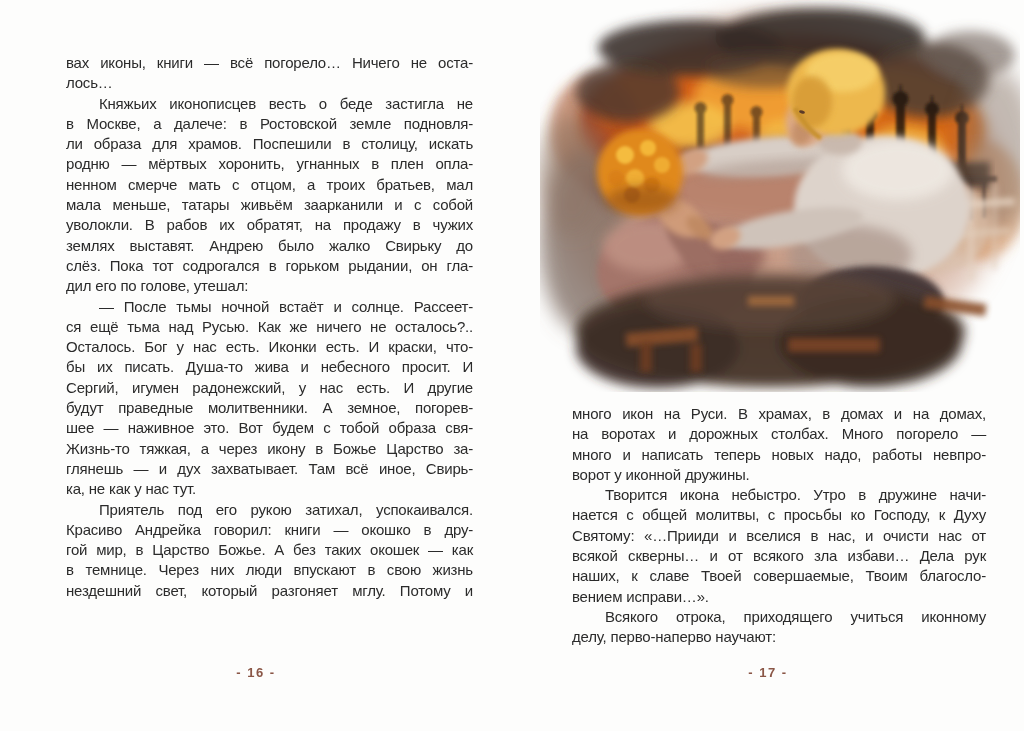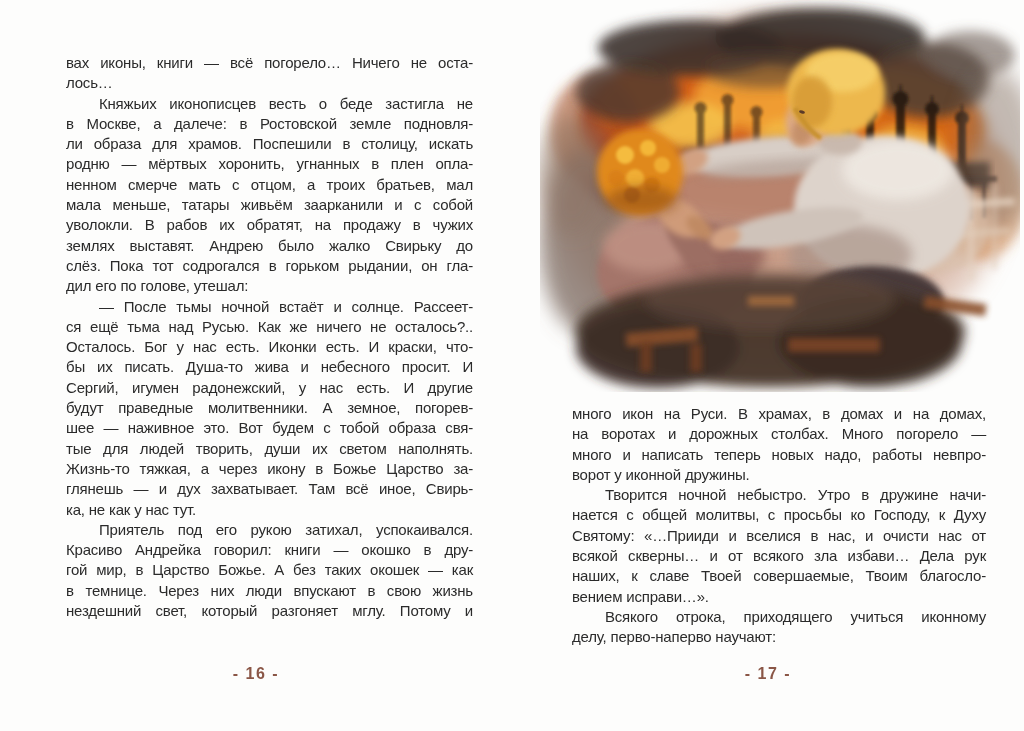--- a/index.html
+++ b/index.html
@@ -25,21 +25,21 @@
     min-height:20.3px;
   }
   .line.end{text-align-last:left;}
   .line.indent{text-indent:33px;}
   .illustration{
     position:absolute;left:540px;top:0;width:480px;height:392px;
   }
   .pagenum{
     position:absolute;top:665px;width:512px;
     text-align:center;
-    font-weight:bold;font-size:16px;
+    font-weight:bold;font-size:13px;
     color:#8a5646;letter-spacing:1.5px;
   }
   .pagenum-left{left:0;}
   .pagenum-right{left:512px;}
 </style>
 </head>
 <body>
 
 <div class="spread">
 
@@ -226,37 +226,36 @@
       <div class="line">землях выставят. Андрею было жалко Свирьку до</div>
       <div class="line">слёз. Пока тот содрогался в горьком рыдании, он гла-</div>
       <div class="line end">дил его по голове, утешал:</div>
       <div class="line indent">— После тьмы ночной встаёт и солнце. Рассеет-</div>
       <div class="line">ся ещё тьма над Русью. Как же ничего не осталось?..</div>
       <div class="line">Осталось. Бог у нас есть. Иконки есть. И краски, что-</div>
       <div class="line">бы их писать. Душа-то жива и небесного просит. И</div>
       <div class="line">Сергий, игумен радонежский, у нас есть. И другие</div>
       <div class="line">будут праведные молитвенники. А земное, погорев-</div>
       <div class="line">шее — наживное это. Вот будем с тобой образа свя-</div>
-      <div class="line">тые для людей творить, души их светом наполнять.</div>
       <div class="line">Жизнь-то тяжкая, а через икону в Божье Царство за-</div>
       <div class="line">глянешь — и дух захватывает. Там всё иное, Свирь-</div>
       <div class="line end">ка, не как у нас тут.</div>
       <div class="line indent">Приятель под его рукою затихал, успокаивался.</div>
       <div class="line">Красиво Андрейка говорил: книги — окошко в дру-</div>
       <div class="line">гой мир, в Царство Божье. А без таких окошек — как</div>
       <div class="line">в темнице. Через них люди впускают в свою жизнь</div>
       <div class="line">нездешний свет, который разгоняет мглу. Потому и</div>
     </div>
 
   <div class="col col-right" id="right-col">
       <div class="line">много икон на Руси. В храмах, в домах и на домах,</div>
       <div class="line">на воротах и дорожных столбах. Много погорело —</div>
       <div class="line">много и написать теперь новых надо, работы невпро-</div>
       <div class="line end">ворот у иконной дружины.</div>
-      <div class="line indent">Творится ночной небыстро. Утро в дружине начи-</div>
+      <div class="line indent">Творится икона небыстро. Утро в дружине начи-</div>
       <div class="line">нается с общей молитвы, с просьбы ко Господу, к Духу</div>
       <div class="line">Святому: «…Прииди и вселися в нас, и очисти нас от</div>
       <div class="line">всякой скверны… и от всякого зла избави… Дела рук</div>
       <div class="line">наших, к славе Твоей совершаемые, Твоим благосло-</div>
       <div class="line end">вением исправи…».</div>
       <div class="line indent">Всякого отрока, приходящего учиться иконному</div>
       <div class="line end">делу, перво-наперво научают:</div>
     </div>
 
   <div class="pagenum pagenum-left">- 16 -</div>

